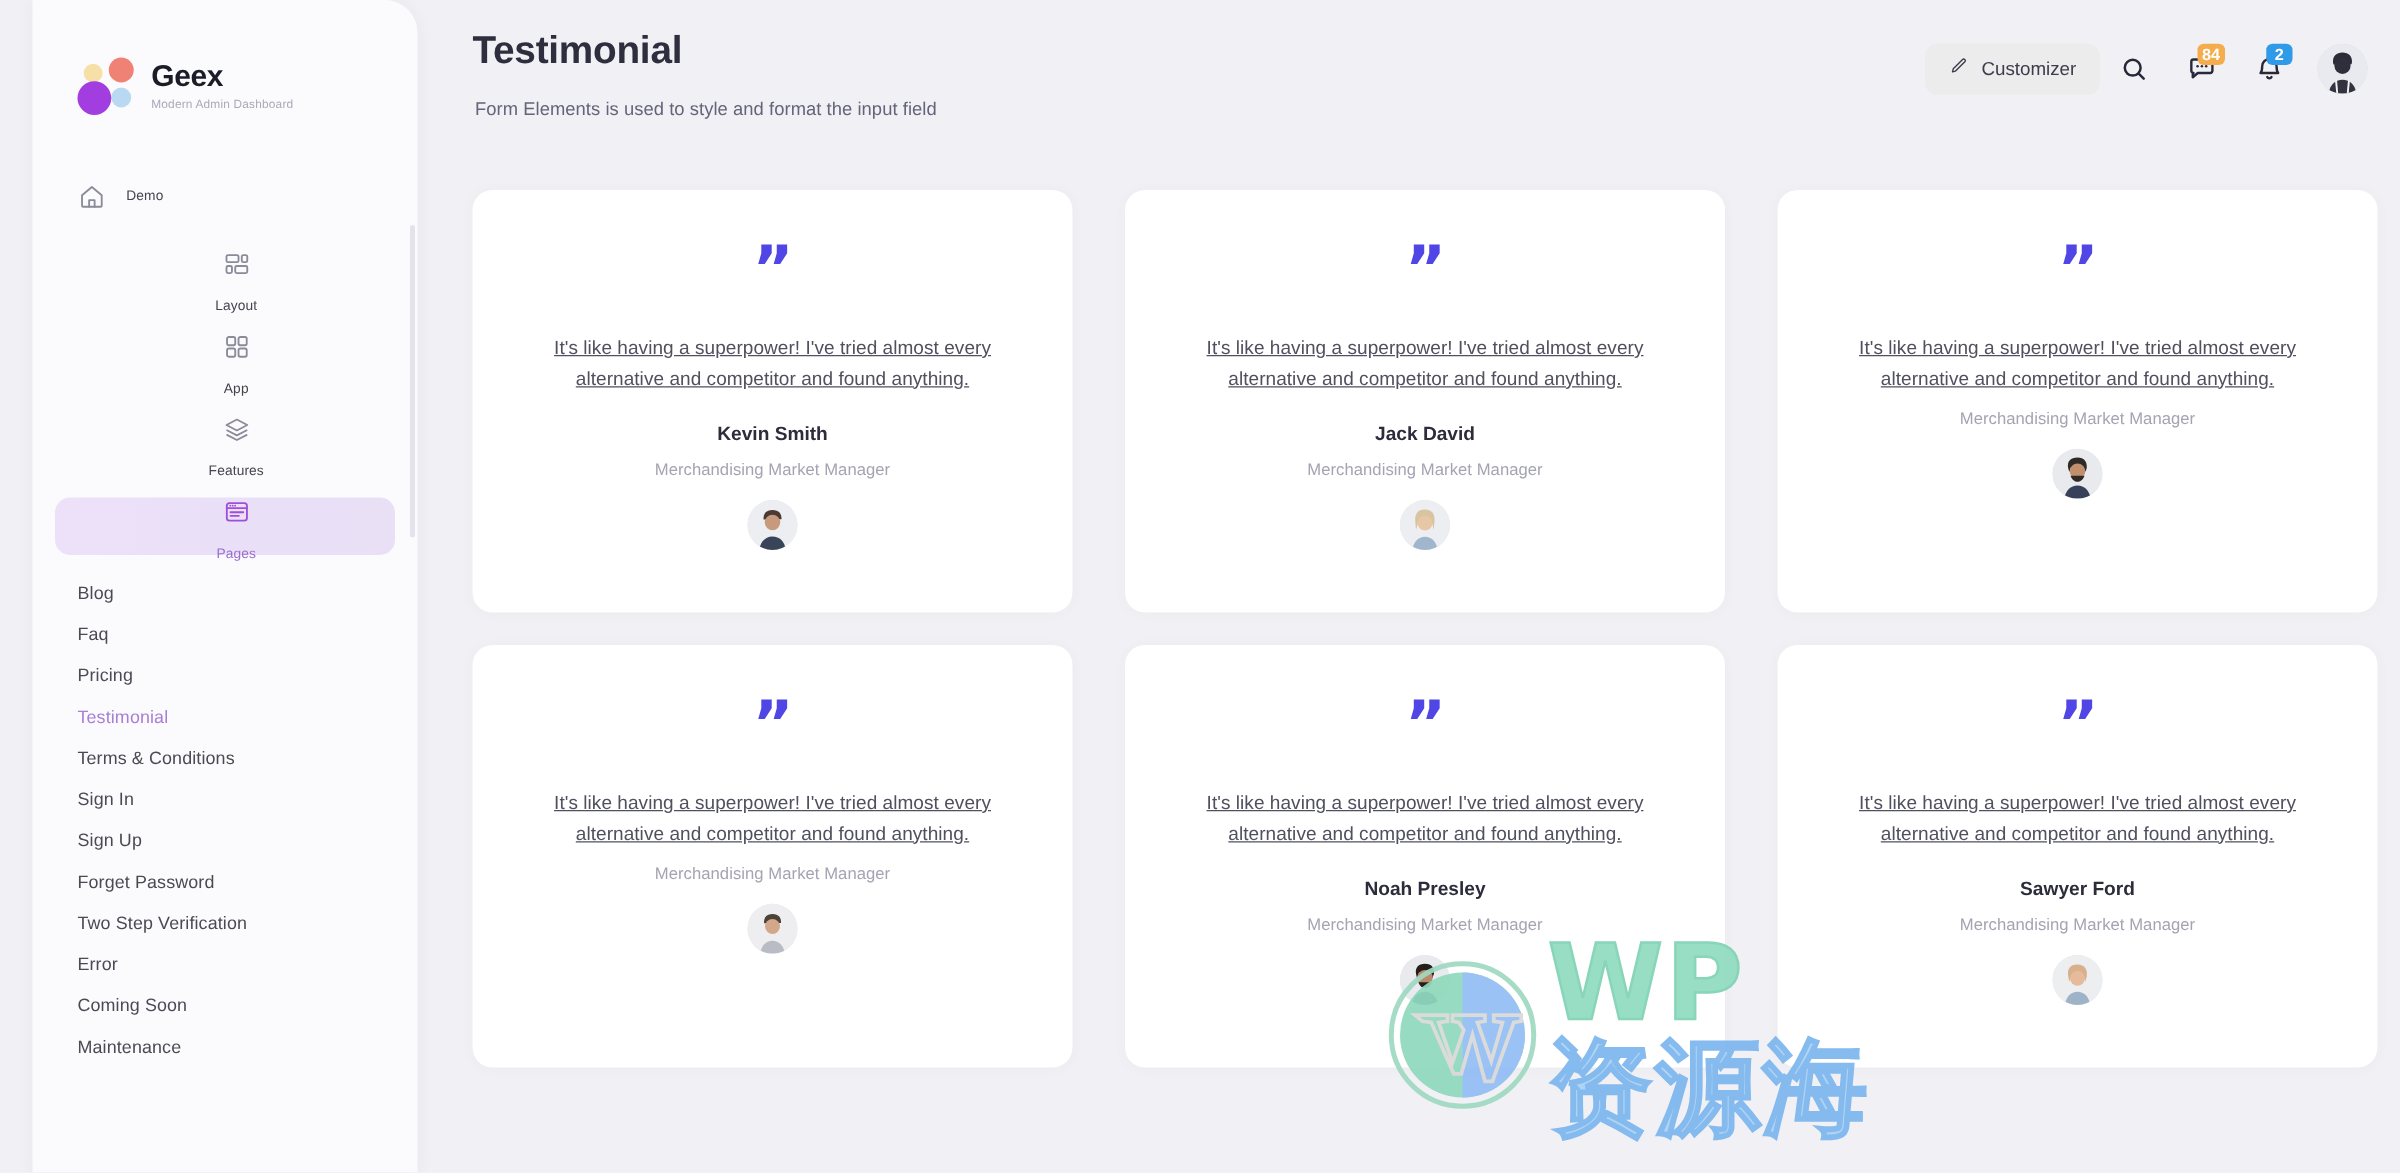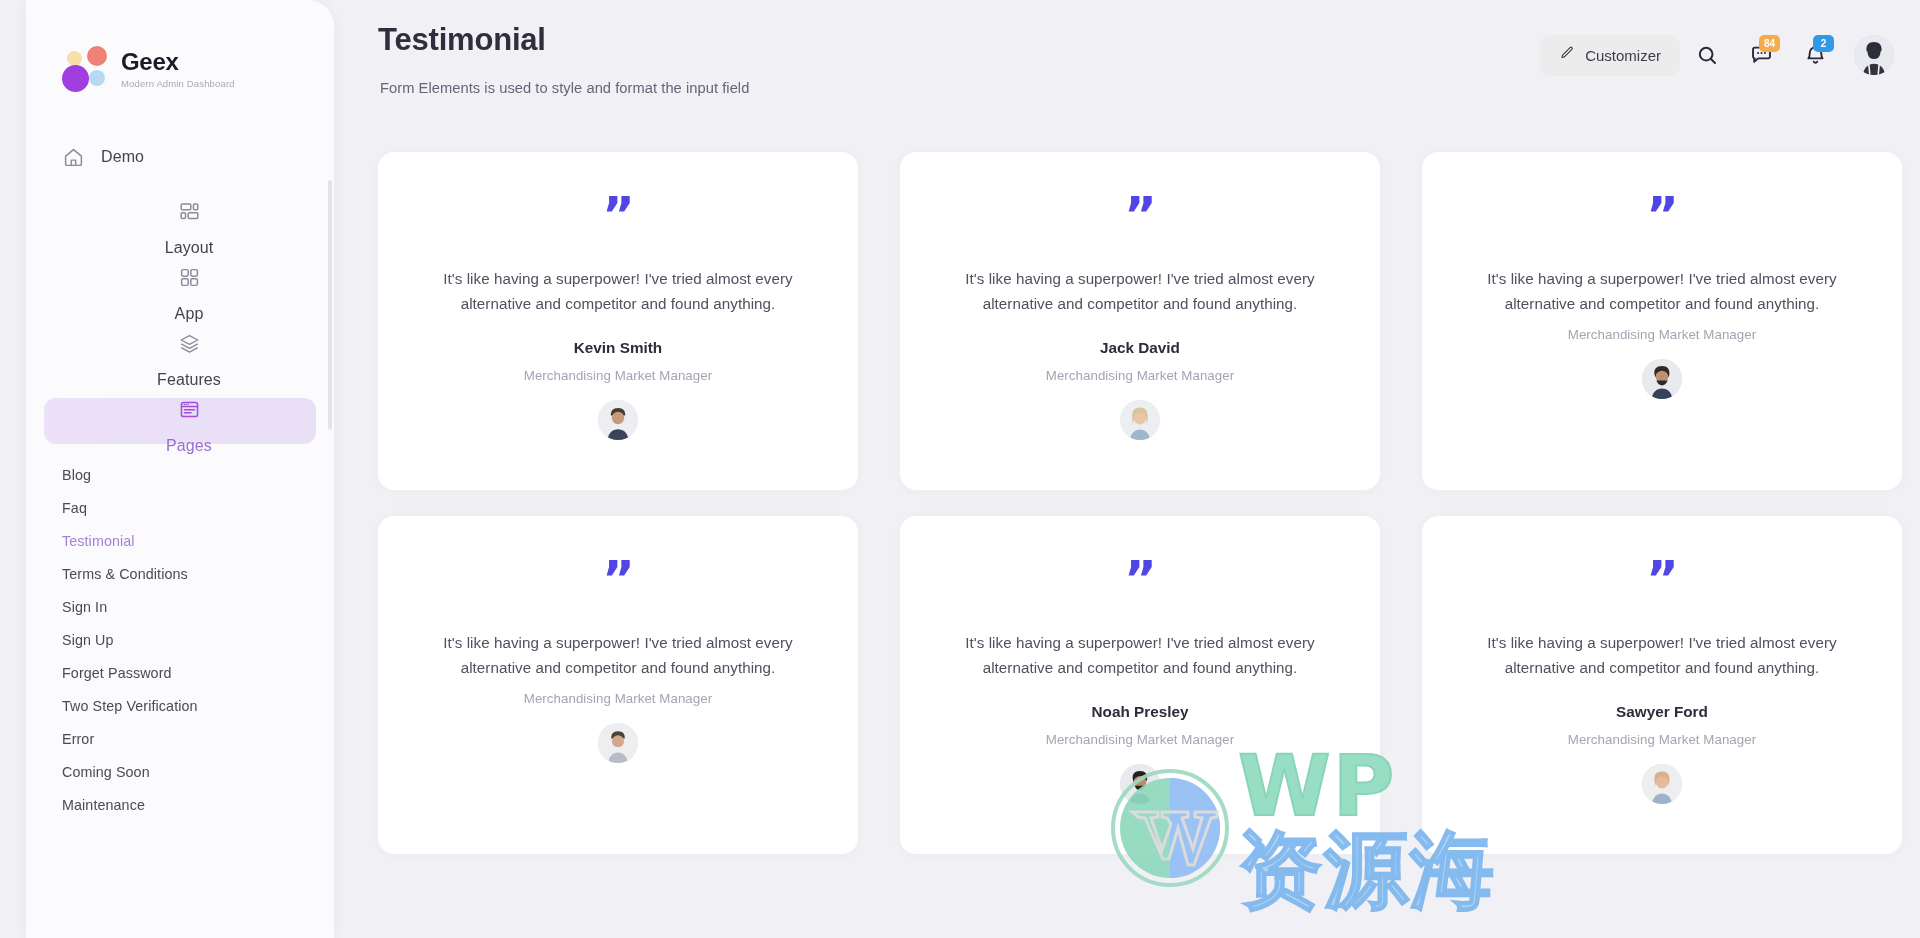--- a/index.html
+++ b/index.html
@@ -38,21 +38,21 @@
 
   .nav { margin-top:42px; }
   .nav-item {
     display:flex; align-items:center; gap:17px;
     height:46px; margin:0 18px; padding-left:18px;
     border-radius:12px; cursor:pointer;
   }
   .nav-item + .nav-item { margin-top:20px;flex-direction:column; }
   .nav-item .ico { width:22px; height:22px; flex:none; display:flex; align-items:center; justify-content:center; }
   .nav-item .ico svg { width:21px; height:21px; display:block; }
-  .nav-item .lbl { font-size:16px; color:#44444f; letter-spacing:.1px; }
+  .nav-item .lbl { font-size:11px; color:#44444f; letter-spacing:.1px; }
   .nav-item.active {
     background:linear-gradient(90deg,#ece1f8 0%,#e9dff7 60%,#e9e0f6 100%);
   }
   .nav-item.active .lbl { color:#9b6fd0; }
   .nav-item.active .ico svg { stroke:#a14fd8; }
 
   .submenu { margin-top:14px; padding-left:36px; }
   .sub-item {
     font-size:14.3px; color:#4a4a55; letter-spacing:.1px;
     height:33px; display:flex; align-items:center; cursor:pointer;
@@ -78,21 +78,21 @@
   }
   .customizer .lbl { font-size:15px; color:#3c3c4c; }
   .hdr-icon {
     position:relative; width:54px; height:44px;
     display:flex; align-items:center; justify-content:center; cursor:pointer;
   }
   .hdr-icon svg { width:23px; height:23px; display:block; }
   .badge {
     position:absolute; top:2px; right:8px;
     min-width:21px; height:17px; padding:0 4px;
-    border-radius:5px; color:#fff; font-size:10px; font-weight:bold;
+    border-radius:5px; color:#fff; font-size:13px; font-weight:bold;
     display:flex; align-items:center; justify-content:center;
   }
   .avatar-hdr {
     width:40px; height:40px; border-radius:50%; margin-left:12px;
     overflow:hidden; cursor:pointer; flex:none;
     background:#d8d8e2;
   }
 
   
   .cards {
@@ -104,21 +104,21 @@
     padding:48px 34px 0; text-align:center;
     box-shadow:0 1px 10px rgba(40,40,80,.035);
   }
   .quote-mark {
     font-size:50px; font-weight:bold; color:#4f46e5;
     line-height:.6; letter-spacing:-1px; height:40px;
     font-family:"DejaVu Sans", sans-serif;
   }
   .quote-text {
     margin-top:27px; font-size:15.2px; color:#50505f;
-    line-height:1.62; letter-spacing:.05px; padding:0 6px;
+    line-height:1.62; letter-spacing:.05px; padding:0 6px;text-decoration:underline;
   }
   .person-name { margin-top:23px; font-size:15.3px; font-weight:bold; color:#2c2c3b; }
   .person-role { margin-top:11px; font-size:13.3px; color:#a4a4b3; letter-spacing:.05px; }
   .avatar-card {
     width:40px; height:40px; border-radius:50%; margin:17px auto 0;
     overflow:hidden; background:#e3e3ec;
   }
   .avatar-card svg, .avatar-hdr svg { display:block; width:100%; height:100%; }
 
   
@@ -210,20 +210,21 @@
           </svg>
         </span>
         <span class="lbl">Pages</span>
       </div>
 
     </nav>
 
     <div class="submenu">
       <div class="sub-item">Blog</div>
       <div class="sub-item">Faq</div>
+      <div class="sub-item">Pricing</div>
       <div class="sub-item active">Testimonial</div>
       <div class="sub-item">Terms &amp; Conditions</div>
       <div class="sub-item">Sign In</div>
       <div class="sub-item">Sign Up</div>
       <div class="sub-item">Forget Password</div>
       <div class="sub-item">Two Step Verification</div>
       <div class="sub-item">Error</div>
       <div class="sub-item">Coming Soon</div>
       <div class="sub-item">Maintenance</div>
     </div>

